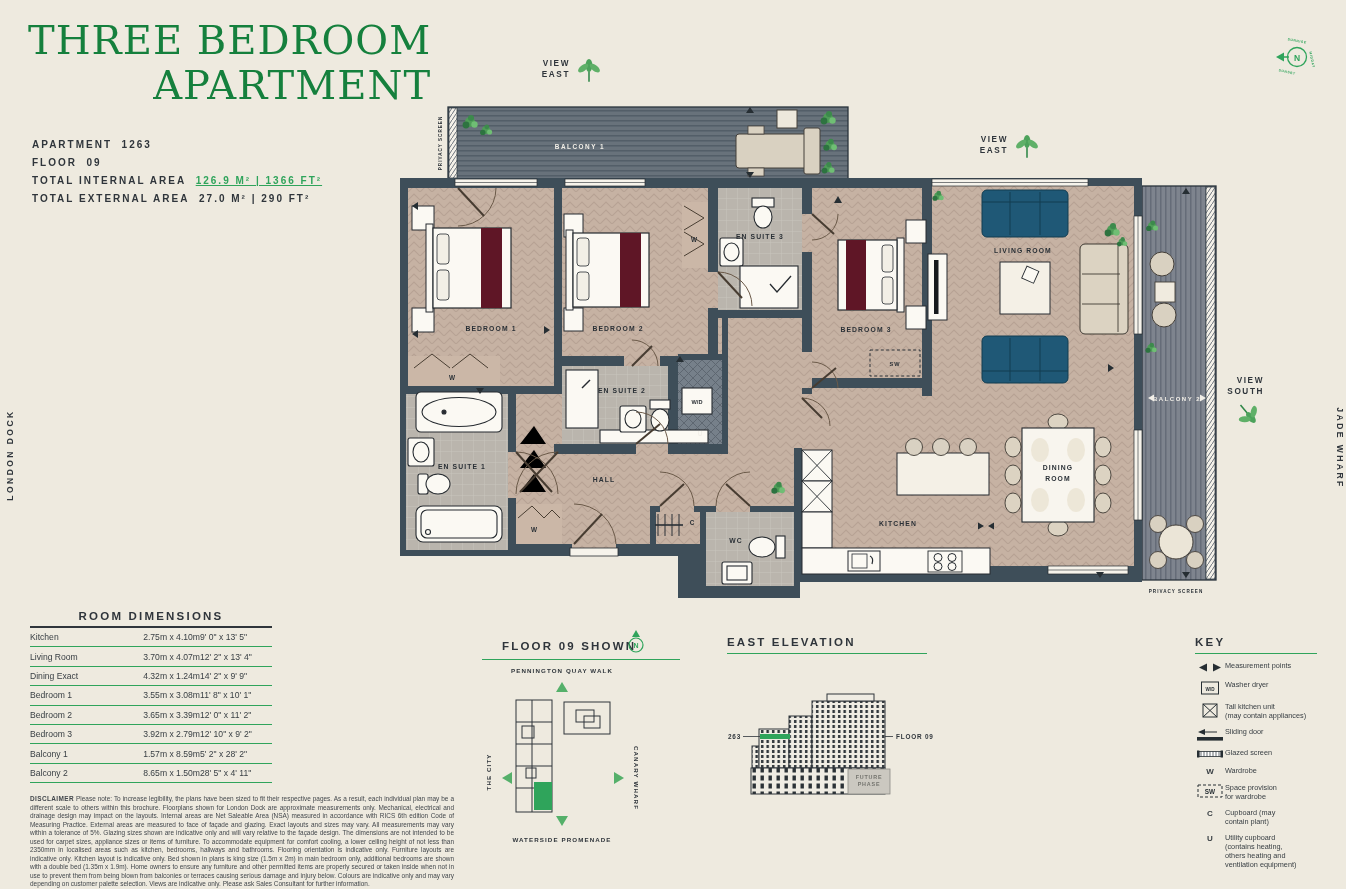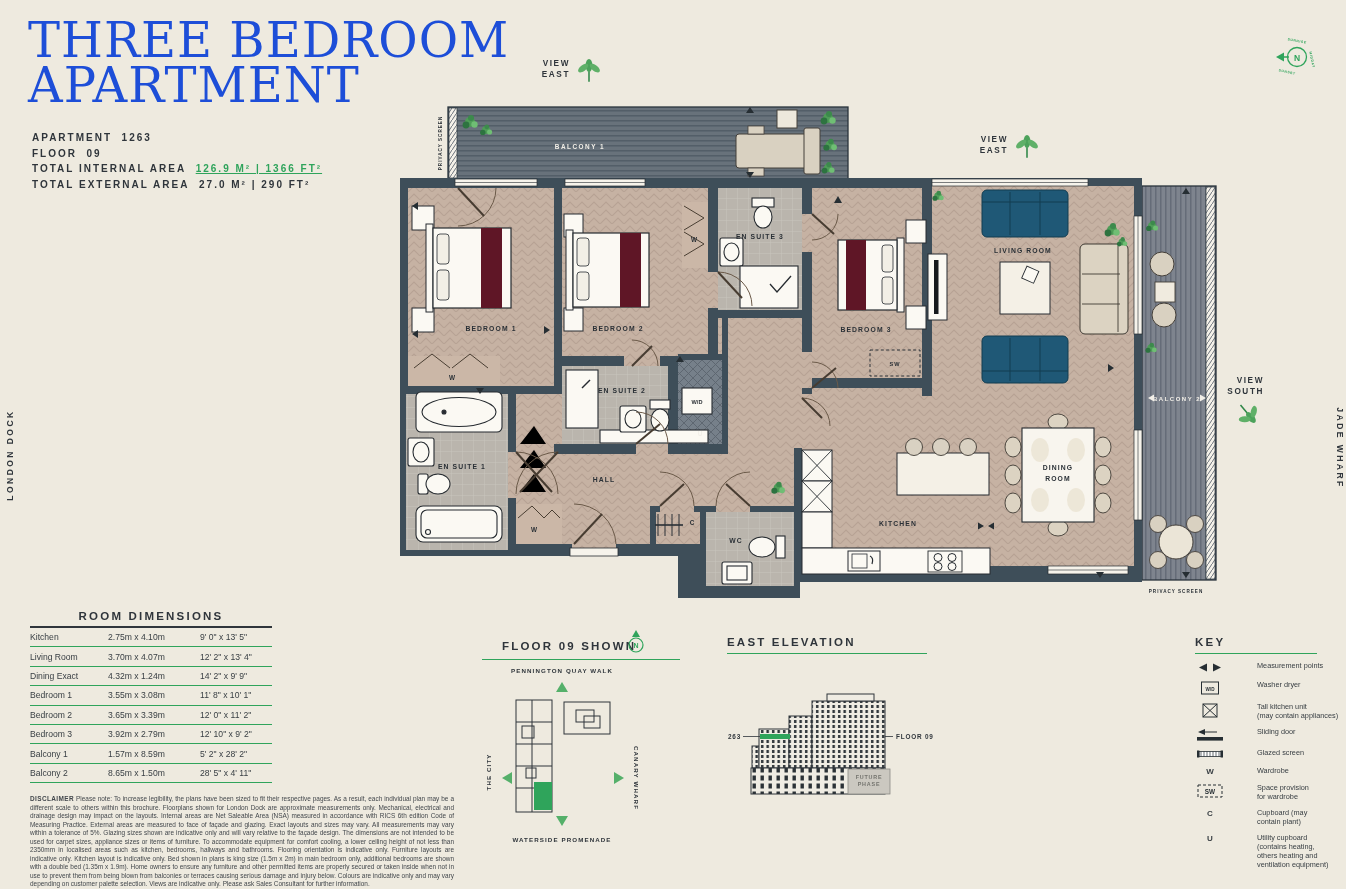--- a/index.html
+++ b/index.html
@@ -1,44 +1,44 @@
 <!DOCTYPE html>
 <html><head>
 <meta charset="utf-8">
 <style>
   html,body{margin:0;padding:0;}
   #page{position:relative;width:1346px;height:889px;background:#EEEADF;overflow:hidden;
         font-family:"Liberation Sans",sans-serif;color:#2F353B;}
   .abs{position:absolute;}
   
-  #title{left:28px;top:18px;font-family:"DejaVu Serif",serif;font-size:48px;line-height:45px;
-         color:#1d4ed8;letter-spacing:1px;}
+  #title{left:28px;top:18px;font-family:"DejaVu Serif",serif;font-size:40px;line-height:45px;
+         color:#15803d;letter-spacing:1px;text-align:right;}
   #info{left:32px;top:132px;font-size:10px;font-weight:bold;letter-spacing:2px;}
-  #info .row{margin-bottom:4.5px;white-space:nowrap;}
+  #info .row{margin-bottom:4.5px;white-space:nowrap;margin-top:7px;}
   #info .green{color:#2FA45B;text-decoration:underline;}
   
   .sect-head{font-size:11.5px;font-weight:bold;letter-spacing:2.2px;color:#2F353B;}
   .greenline{height:0;border-bottom:1.6px solid #2FA45B;margin-top:5px;}
   
   #dims{left:30px;top:610px;width:242px;}
   #dims .head{font-size:11.5px;font-weight:bold;letter-spacing:2.2px;border-bottom:2px solid #2F353B;padding-bottom:4px;text-align:center;}
   #dims .trow{display:flex;align-items:center;height:18.4px;border-bottom:1px solid #2FA45B;font-size:8.6px;color:#3A4045;}
   #dims .c1{width:78px;}
-  #dims .c2{width:92px;}
+  #dims .c2{width:92px;text-align:right;}
   #dims .c3{flex:1;}
   
   #disc{left:30px;top:795px;width:424px;font-size:6.45px;line-height:8.55px;color:#41464B;text-align:justify;}
   #disc b{letter-spacing:.4px;}
   
   #floorshown{left:482px;top:636px;width:205px;}
   #elevation{left:727px;top:636px;width:218px;}
   .headrow{position:relative;padding-left:20px;}
   
   #key{left:1195px;top:636px;width:148px;}
-  #key .item{display:flex;margin-top:7px;gap:32px;}
+  #key .item{display:flex;margin-top:7px;}
   #key .ic{width:30px;flex:0 0 30px;display:flex;justify-content:center;align-items:flex-start;padding-top:1px;}
   #key .lbl{font-size:7.3px;line-height:9px;color:#3A4045;white-space:pre-line;}
   .sym{font-size:8px;font-weight:bold;color:#3A4045;}
   svg text{font-family:"Liberation Sans",sans-serif;}
   .plab{font-size:6.8px;font-weight:bold;letter-spacing:1.1px;fill:#2A3036;}
   .plab-w{font-size:6.4px;font-weight:bold;letter-spacing:1.5px;fill:#F2EFE8;}
   .mark{font-size:6.4px;font-weight:bold;fill:#2A3036;}
   .tinylab{font-size:4.6px;font-weight:bold;letter-spacing:1px;fill:#2A3036;}
   .maplab{font-size:6.2px;font-weight:bold;letter-spacing:1.1px;fill:#2F353B;}
   .viewlab{font-size:8.2px;font-weight:bold;letter-spacing:1.6px;fill:#2F353B;}

